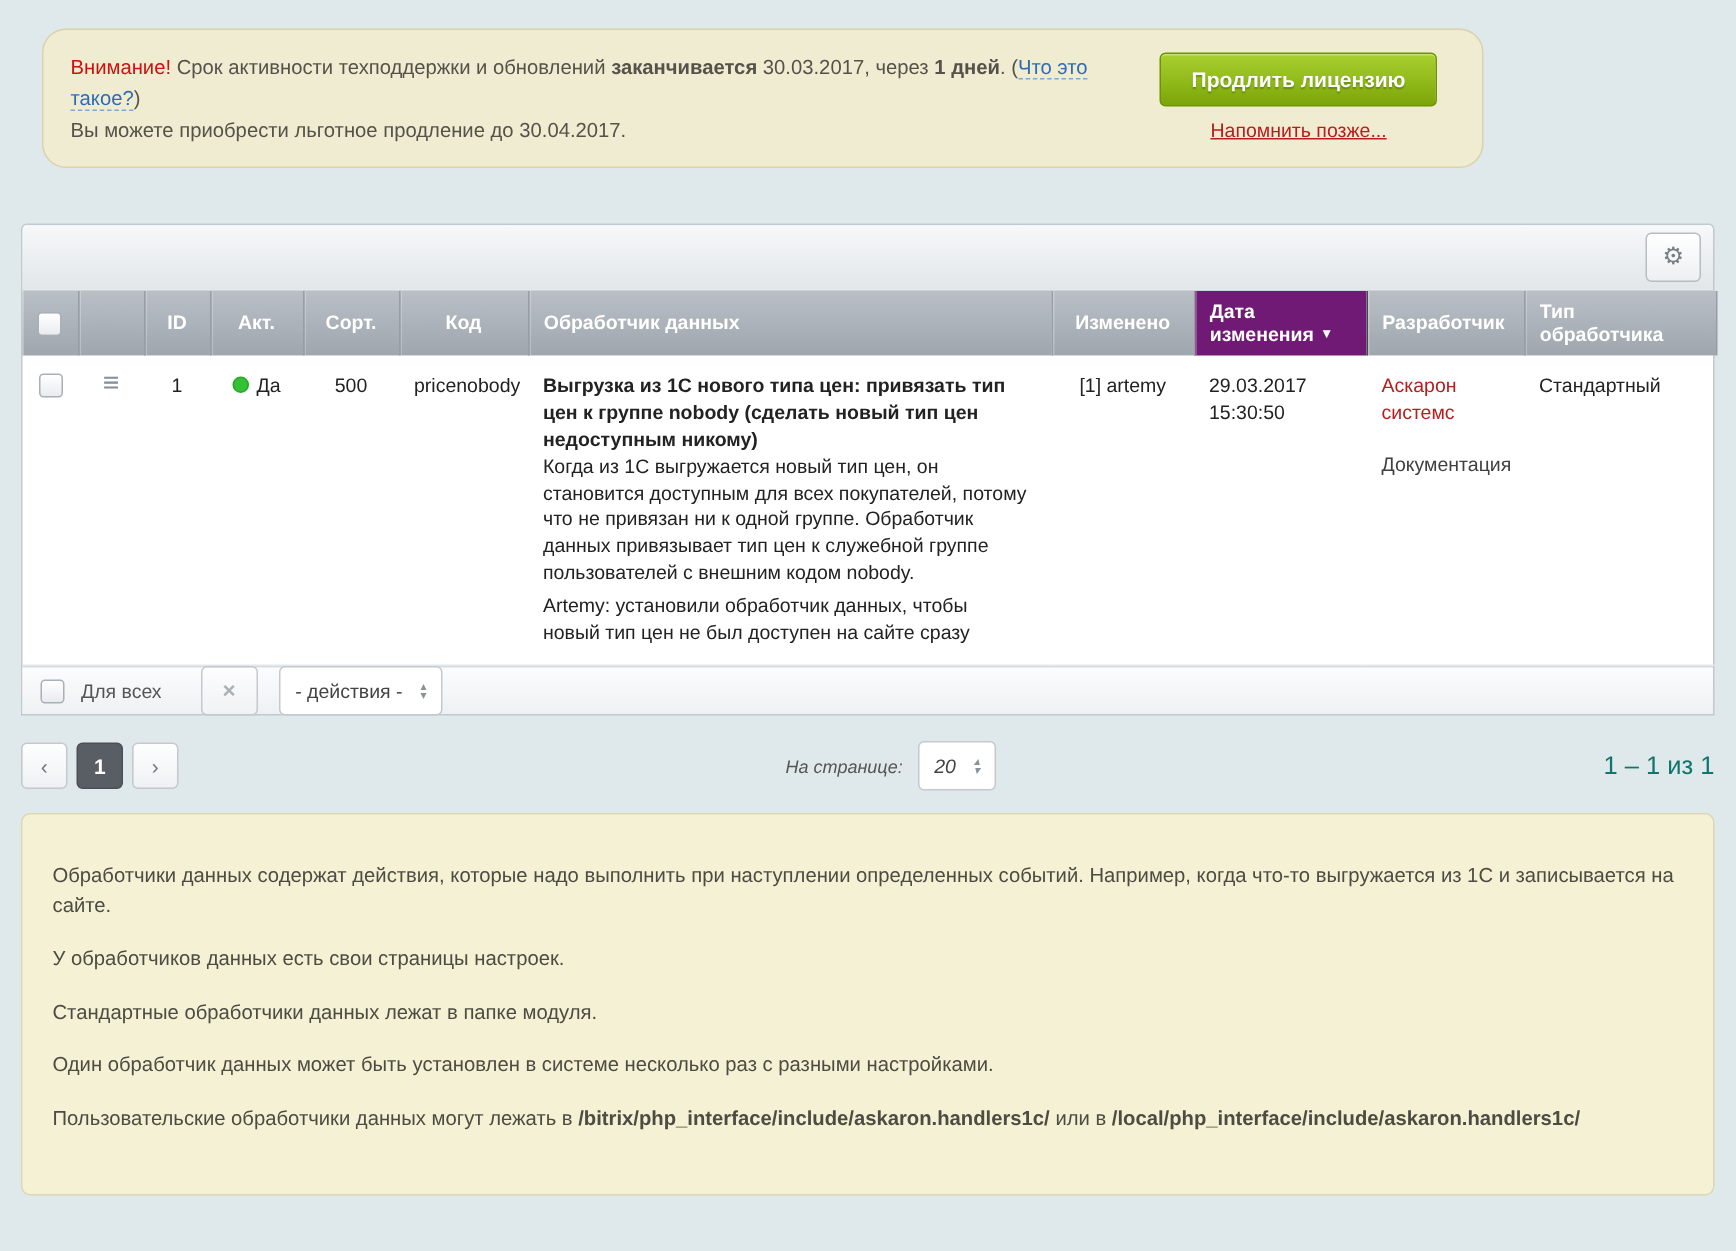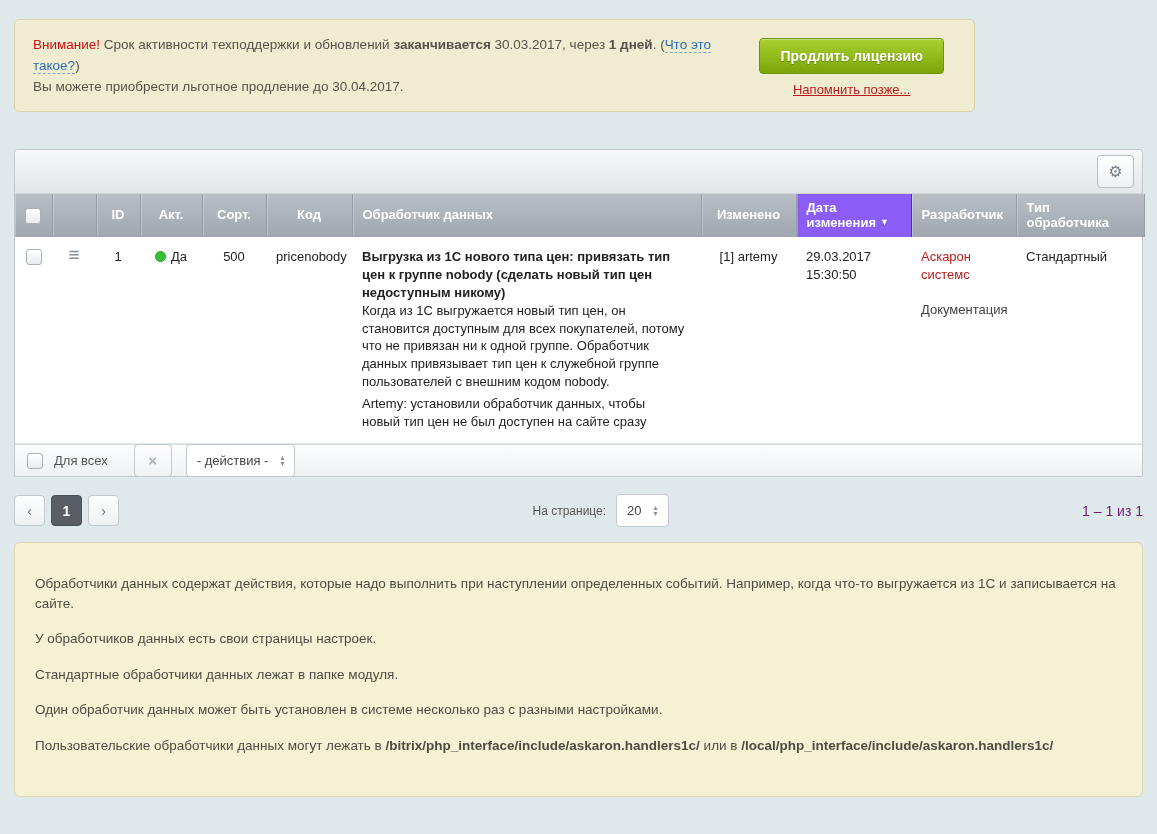--- a/index.html
+++ b/index.html
@@ -18,24 +18,25 @@
   .page-title { font-size: 21px; font-weight: bold; color: #121212; }
   .fav-star { font-size: 20px; color: #9aa4ac; cursor: pointer; line-height: 1; }
 
   
   .banner {
     margin-top: 11px;
     width: 961px;
     min-height: 82px;
     background: #f0ecd1;
     border: 1px solid #d9d3ab;
-    border-radius: 5px;
+    border-radius: 16px;
     padding: 15px 18px 13px 18px;
     display: flex;
-    align-items: flex-end;
+    align-items: flex-start;
+    margin-left: 14px;
   }
   .banner-text { font-size: 13.5px; color: #55524a; line-height: 1.55; width: 715px; }
   .warn-red { color: #cc1111; }
   .b { font-weight: bold; }
   .dashed-link {
     color: #2d6db5; text-decoration: none;
     border-bottom: 1px dashed #7fa8d4; cursor: pointer;
   }
   .banner-actions { margin-left: auto; text-align: center; padding-right: 12px; }
   .green-btn {
@@ -81,21 +82,21 @@
   table.grid { width: 100%; border-collapse: collapse; table-layout: fixed; }
   thead th {
     background: linear-gradient(#babfc6, #9fa6ad);
     color: #fff; font-size: 13px; font-weight: bold; text-align: left;
     height: 43px; padding: 4px 10px;
     border-right: 1px solid #979ea5;
     box-shadow: inset 1px 0 0 rgba(255,255,255,0.25);
     cursor: pointer; line-height: 1.2;
   }
   thead th.c { text-align: center; }
-  thead th.sorted { background: #8b5cf6; border-right-color: #42474c; }
+  thead th.sorted { background: #701a75; border-right-color: #42474c; }
   .sort-arrow { font-size: 9px; color: #fff; margin-left: 4px; vertical-align: 2px; }
   tbody td {
     vertical-align: top;
     padding: 11px 10px 12px 10px;
     font-size: 13px; color: #222;
     border-bottom: 1px solid #e3e7ea;
     line-height: 1.38;
   }
   tbody td.c { text-align: center; }
   .desc-cell { padding-right: 16px; }
@@ -151,23 +152,23 @@
     border: 1px solid #c3c9ce;
     background: linear-gradient(#fdfefe, #eef1f3);
     color: #6f7press0; color: #6f777d;
     display: flex; align-items: center; justify-content: center;
     font-size: 14px; cursor: pointer;
   }
   .page-btn.current {
     background: #585e64; border-color: #4a5055;
     color: #fff; font-weight: bold; cursor: default;
   }
-  .pager-center { flex: 1; display: flex; align-items: center; justify-content: center; gap: 10px; }
+  .pager-center { flex: 1; display: flex; align-items: center; justify-content: center; gap: 10px; font-style: italic; }
   .pager-center .lbl { font-size: 12px; color: #555; }
-  .pager-right { font-size: 14px; color: #701a75; }
+  .pager-right { font-size: 17px; color: #0f766e; }
 
   
   .info-box {
     margin-top: 15px;
     width: 1129px;
     background: #f5f1d4;
     border: 1px solid #ddd8b2;
     border-radius: 6px;
     padding: 31px 20px 24px 20px;
     color: #4c4c42;

